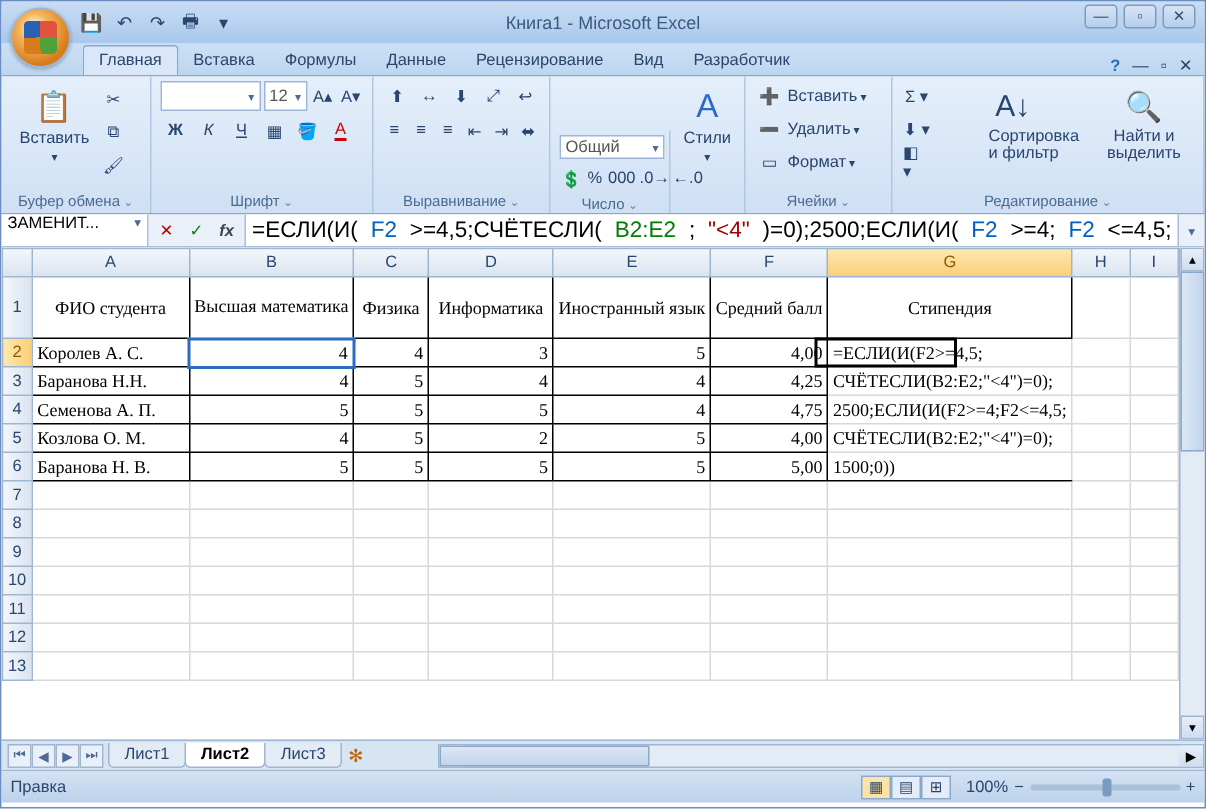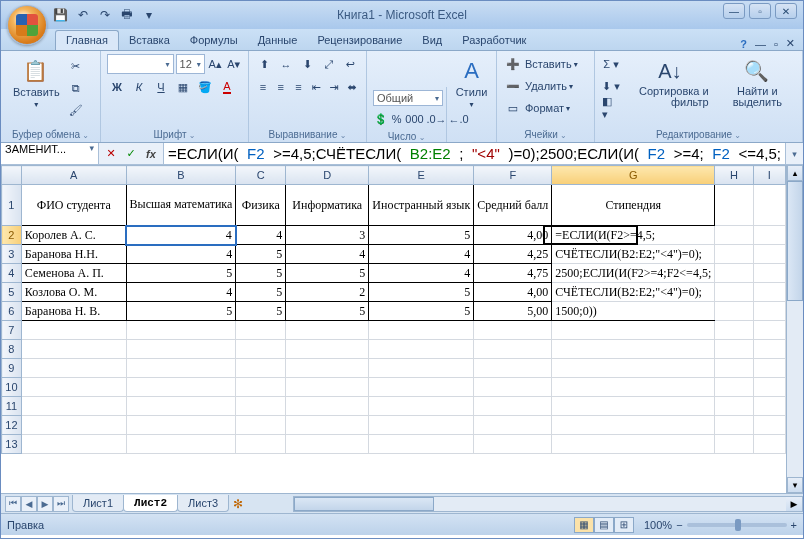--- a/index.html
+++ b/index.html
@@ -60,21 +60,21 @@
 td.data { border:1px solid #000; }
 td.num { text-align:right; }
 td.spill { border:1px solid #d4d9e0; }
 .active-cell { position:absolute; border:2px solid #000; pointer-events:none; }
 
 
 .sheettabs { height:20px; background:#d7e4f2; border-top:1px solid #9eb6d0; display:flex; align-items:center; font-size:11px; position:relative;}
 .navsheet { display:flex; padding:0 4px; gap:0; }
 .navsheet span { width:16px; height:16px; border:1px solid #9eb6d0; background:#e9f0f9; display:flex; align-items:center; justify-content:center; font-size:9px; color:#4b6b92; cursor:pointer;}
 .stab { padding:2px 10px; background:#e3ebf5; border:1px solid #9eb6d0; border-top:none; border-radius:0 0 4px 4px; margin-left:-1px; cursor:pointer; color:#2a466e;}
-.stab.active { background:#fff; font-weight:bold; color:#000;font-family:Liberation Mono, monospace;}
+.stab.active { background:#fff; font-weight:bold; color:#000;}
 .newsheet { width:20px; margin-left:4px; font-size:12px; color:#c06500; cursor:pointer;}
 .hscroll { flex:1; margin-left:40px; height:16px; background:#e3ebf5; border:1px solid #9eb6d0; position:relative;}
 .hscroll .thumb{ position:absolute; left:0; width:140px; height:100%; background:linear-gradient(#dbe7f5,#c3d5ea); border:1px solid #8ba8c8;}
 .hscroll .arr { position:absolute; top:0; width:16px; height:100%; background:linear-gradient(#e7eef8,#cdddf0); display:flex; align-items:center; justify-content:center; font-size:9px;}
 .hscroll .arr.l{left:0;} .hscroll .arr.r{right:0;}
 
 
 .status { height:22px; background:linear-gradient(#d3e2f3,#bcd2ea); border-top:1px solid #9eb6d0; display:flex; align-items:center; font-size:11px; color:#2a466e; padding:0 6px;}
 .status .views { margin-left:auto; display:flex; gap:0;}
 .status .views span{ width:20px; height:16px; border:1px solid #8ba8c8; background:#e3ecf7; display:flex; align-items:center; justify-content:center; font-size:10px; cursor:pointer;}
@@ -230,21 +230,21 @@
   </div>
   <div class="group" style="flex:1;">
     <div style="display:flex;gap:4px;">
       <div style="display:flex;flex-direction:column;gap:2px;">
         <span class="sm">Σ ▾</span>
         <span class="sm">⬇ ▾</span>
         <span class="sm">◧ ▾</span>
       </div>
       <div class="big-btn">
         <span class="ic">A↓</span>
-        <span style="text-align:right;line-height:11px;">Сортировка и фильтр</span>
+        <span style="text-align:left;line-height:11px;margin-left:28px;">Сортировка и фильтр</span>
       </div>
       <div class="big-btn">
         <span class="ic">🔍</span>
         <span style="text-align:center;line-height:11px;">Найти и выделить</span>
       </div>
     </div>
     <div class="group-label">Редактирование</div>
   </div>
 </div>
 

